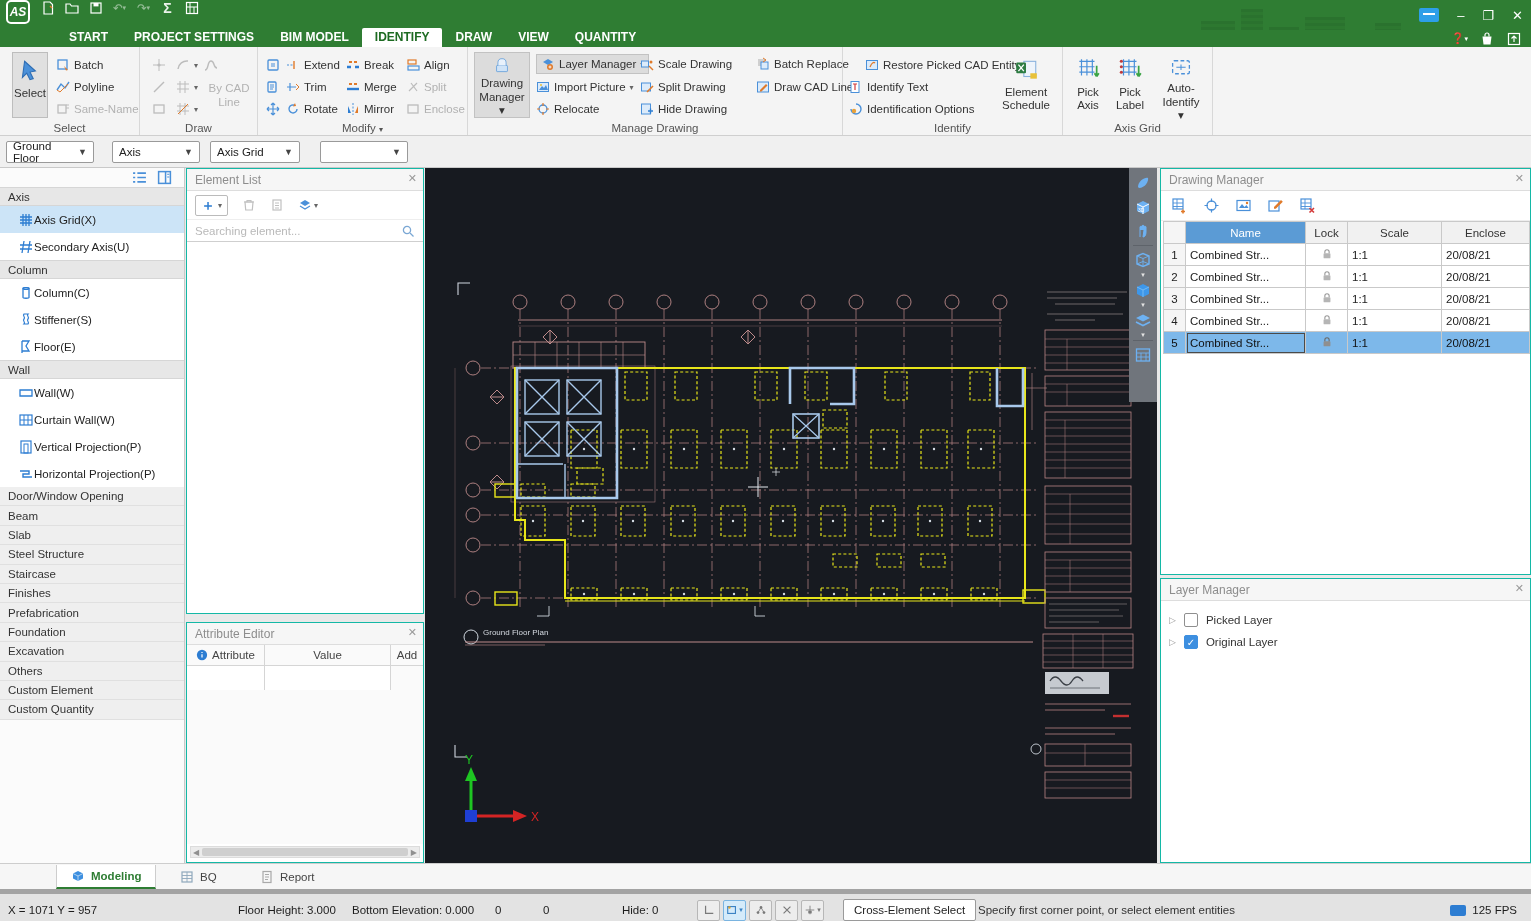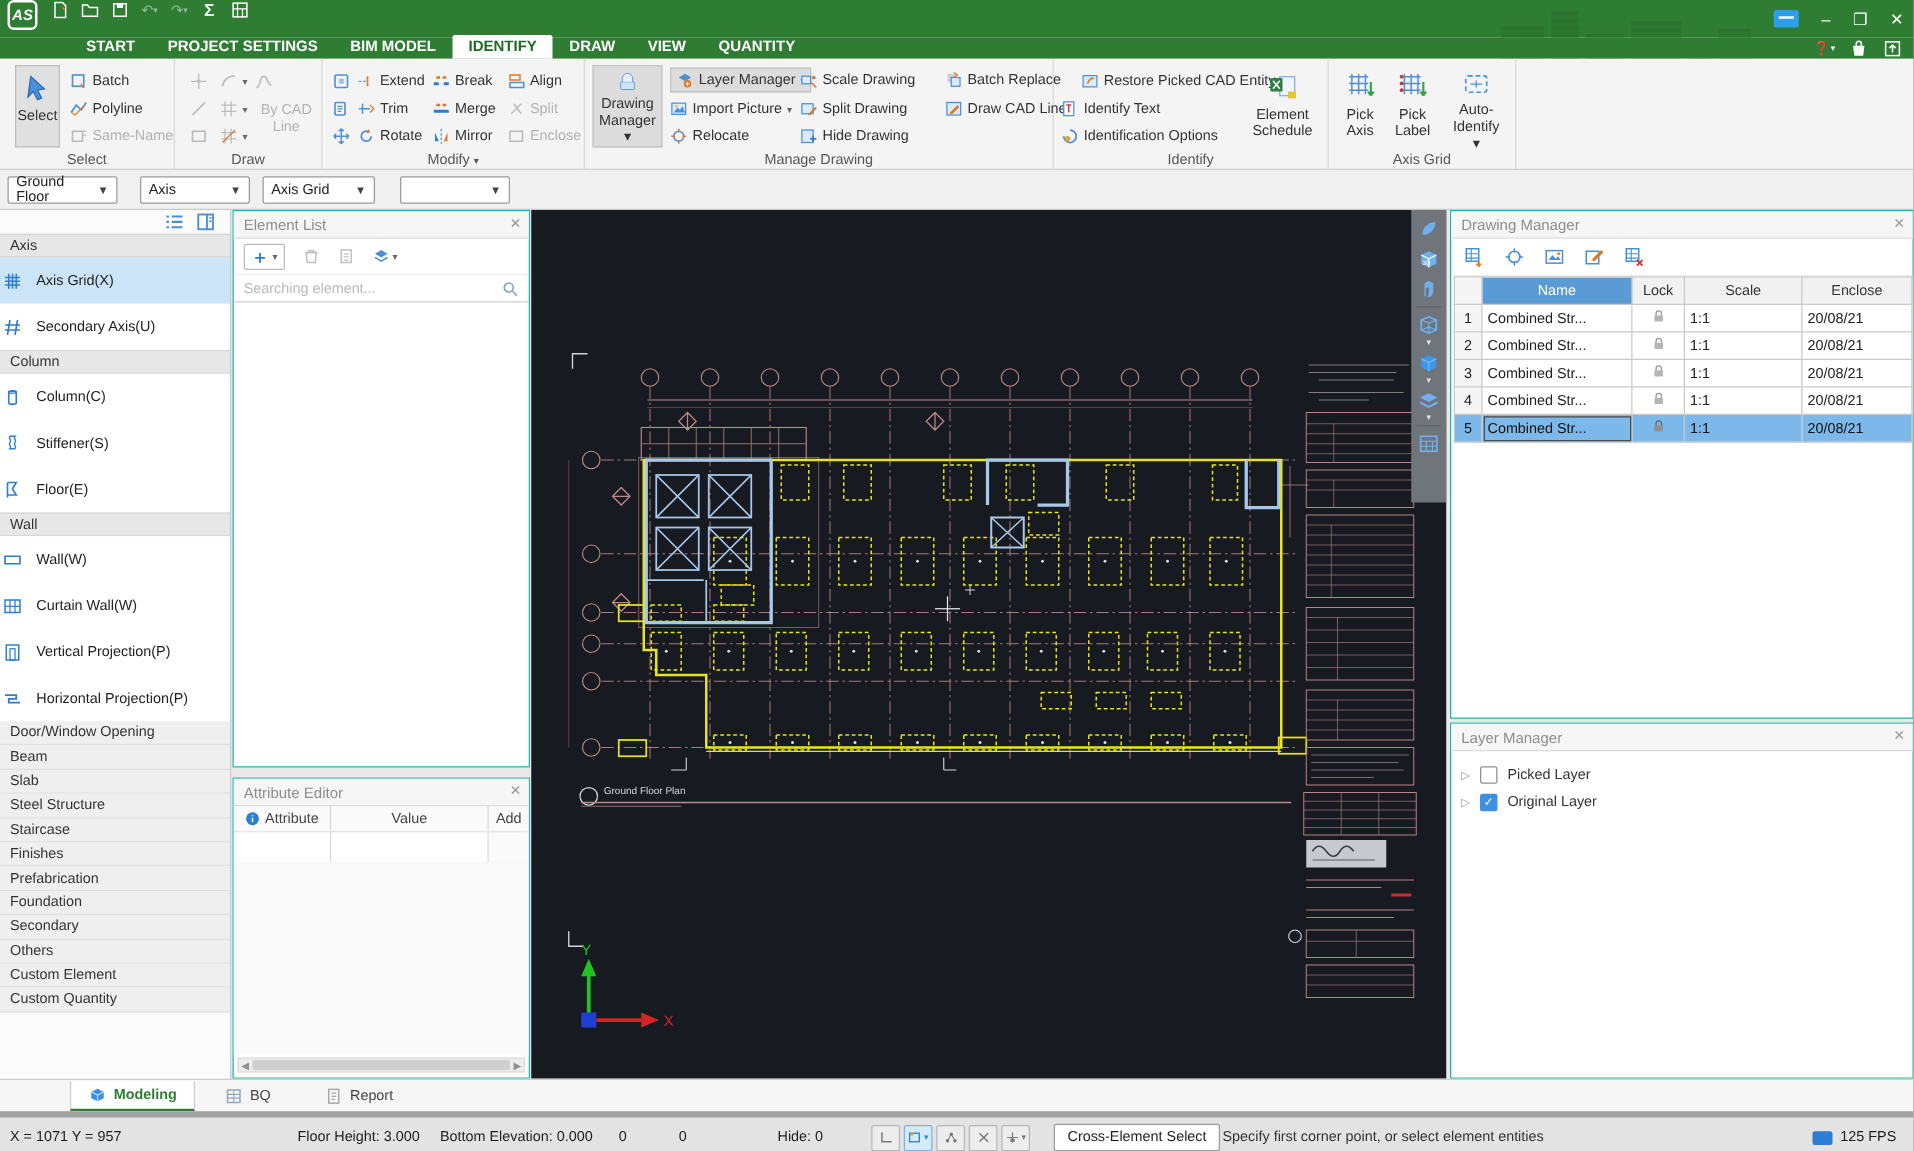--- a/index.html
+++ b/index.html
@@ -39,21 +39,21 @@
 
 .fbar{position:absolute;left:0;top:136px;right:0;height:32px;background:#f0f0f0;border-bottom:1px solid #c9c9c9}
 .dd{position:absolute;top:5px;height:22px;background:#fff;border:1px solid #9a9a9a;border-radius:2px;display:flex;align-items:center;padding:0 6px;color:#222;cursor:pointer}
 .dd .car{margin-left:auto;font-size:9px;color:#444;padding-left:8px}
 
 .sb{position:absolute;left:0;top:168px;width:185px;bottom:58px;background:#fbfbfb;border-right:1px solid #c9c9c9;overflow:hidden}
 .sbhead{height:19px;display:flex;justify-content:flex-end;align-items:center;gap:10px;padding-right:12px}
 .sbhead .mi{width:15px;height:15px}
 .srow{display:flex;align-items:center}
 .ssec{height:19px;background:#e7e7e7;border-top:1px solid #d6d6d6;border-bottom:1px solid #d6d6d6;padding-left:8px;color:#333}
-.sitem{height:37px;padding-left:2px;gap:11px;background:#fff;cursor:pointer}
+.sitem{height:27px;padding-left:18px;background:#fff;cursor:pointer}
 .sitem.sel{background:#cce4f7}
 .sitem .mi{width:16px;height:16px}
 .splain{height:19.4px;background:#efefef;border-bottom:1px solid #e0e0e0;padding-left:8px;color:#333;cursor:pointer}
 
 .panel{position:absolute;background:#fff;border:1px solid #14b8a6}
 .ptitle{height:22px;background:#f6f6f6;border-bottom:1px solid #ddd;color:#8d8d8d;font-size:12px;padding:4px 8px;position:relative}
 .pclose{position:absolute;right:6px;top:3px;color:#999;font-size:11px;cursor:pointer}
 .pel{left:186px;top:168px;width:238px;height:446px}
 .eltools{height:29px;display:flex;align-items:center;gap:14px;padding:0 8px;border-bottom:1px solid #eee}
 .addbtn{display:flex;align-items:center;gap:3px;border:1px solid #bbb;border-radius:2px;background:#fff;height:21px;padding:0 5px;cursor:pointer}
@@ -600,21 +600,21 @@
     <div class="srow splain">
         <span>Finishes</span>
       </div>
     <div class="srow splain">
         <span>Prefabrication</span>
       </div>
     <div class="srow splain">
         <span>Foundation</span>
       </div>
     <div class="srow splain">
-        <span>Secondary</span>
+        <span>Excavation</span>
       </div>
     <div class="srow splain">
         <span>Others</span>
       </div>
     <div class="srow splain">
         <span>Custom Element</span>
       </div>
     <div class="srow splain">
         <span>Custom Quantity</span>
       </div>

